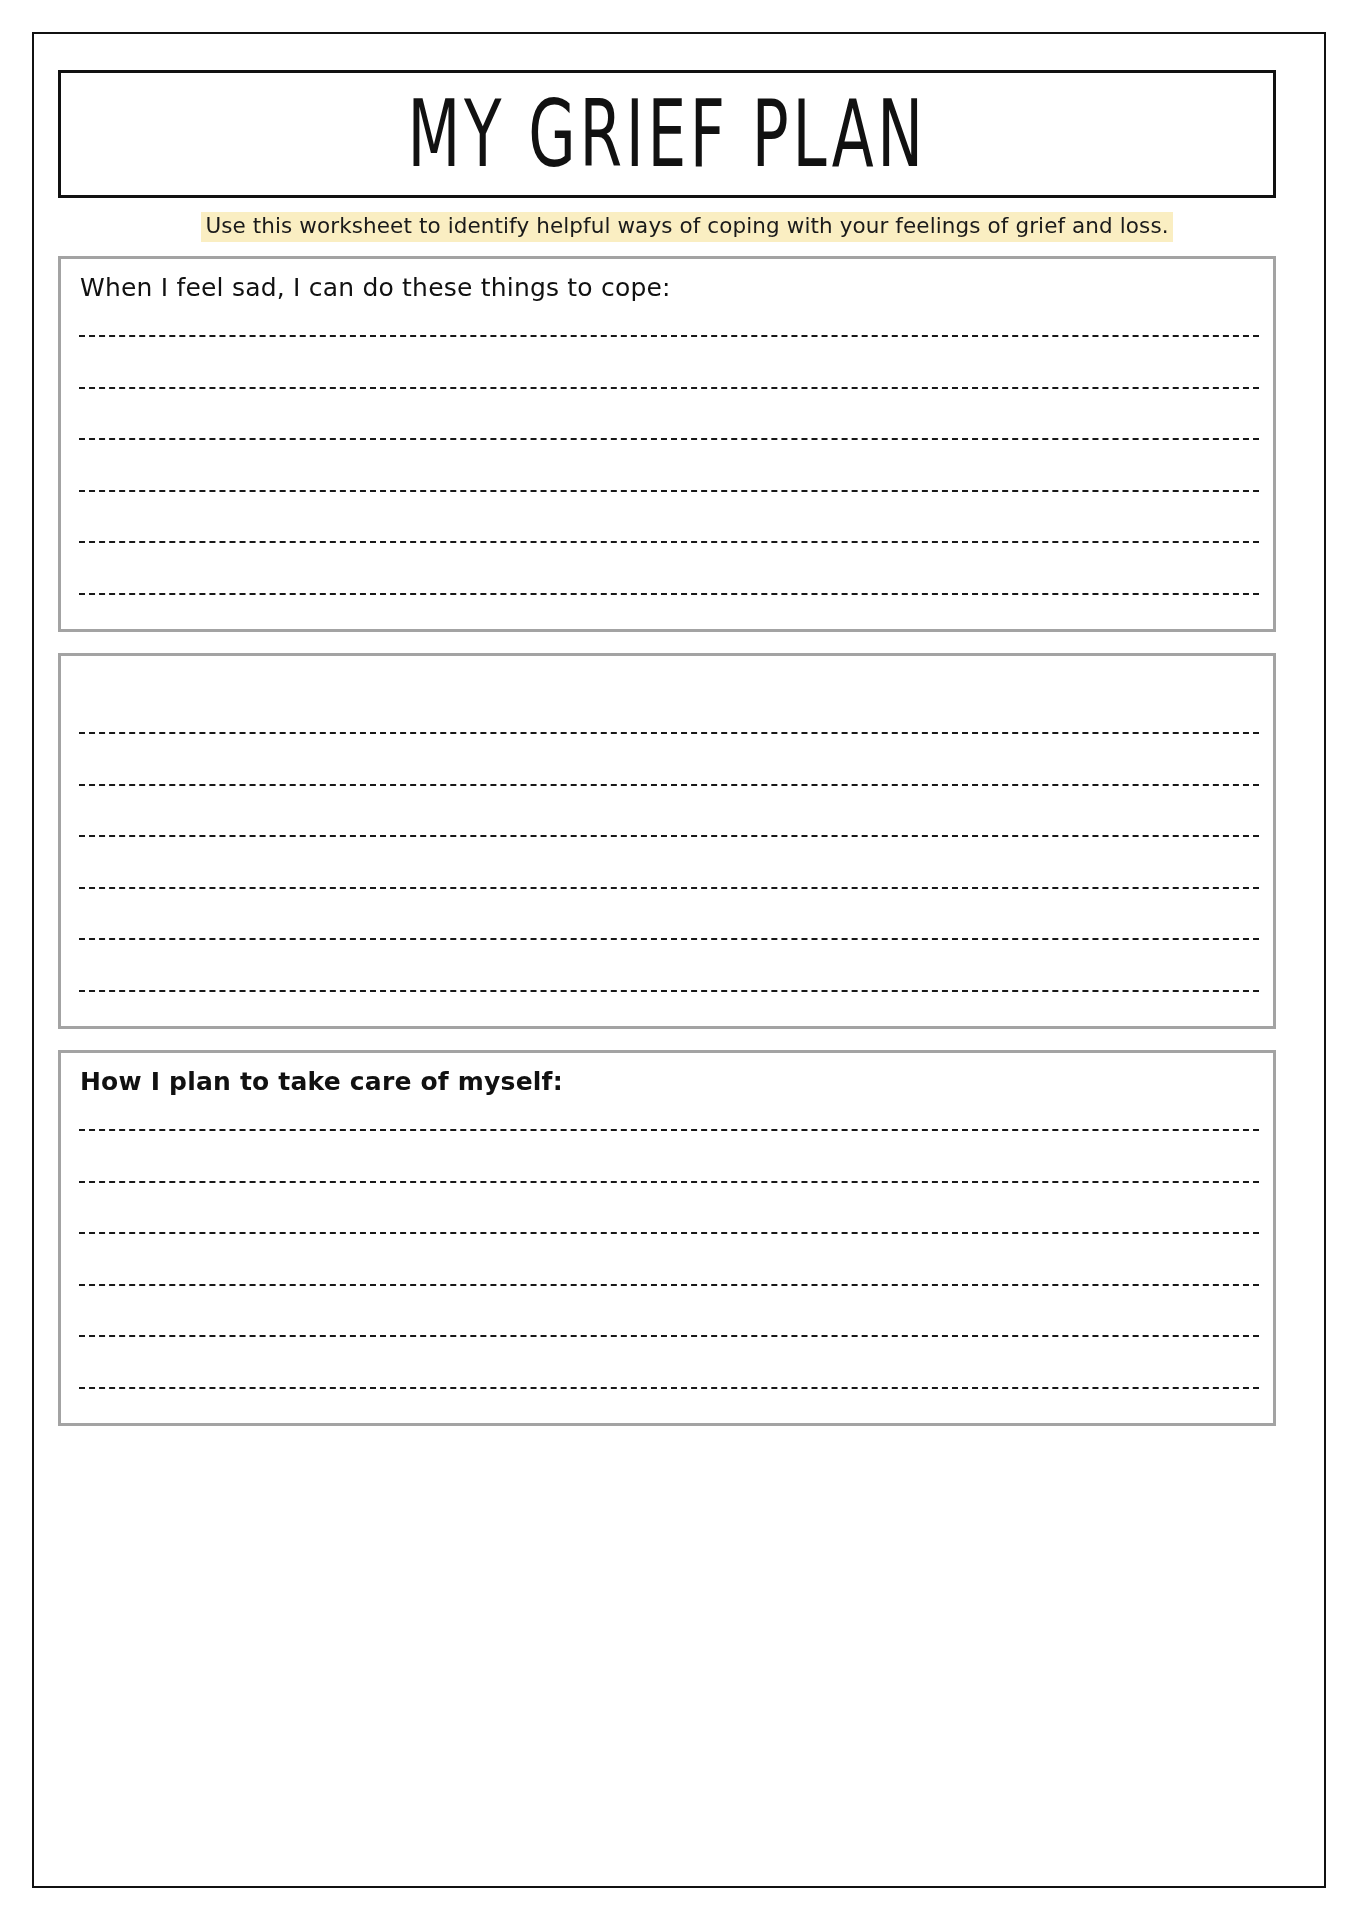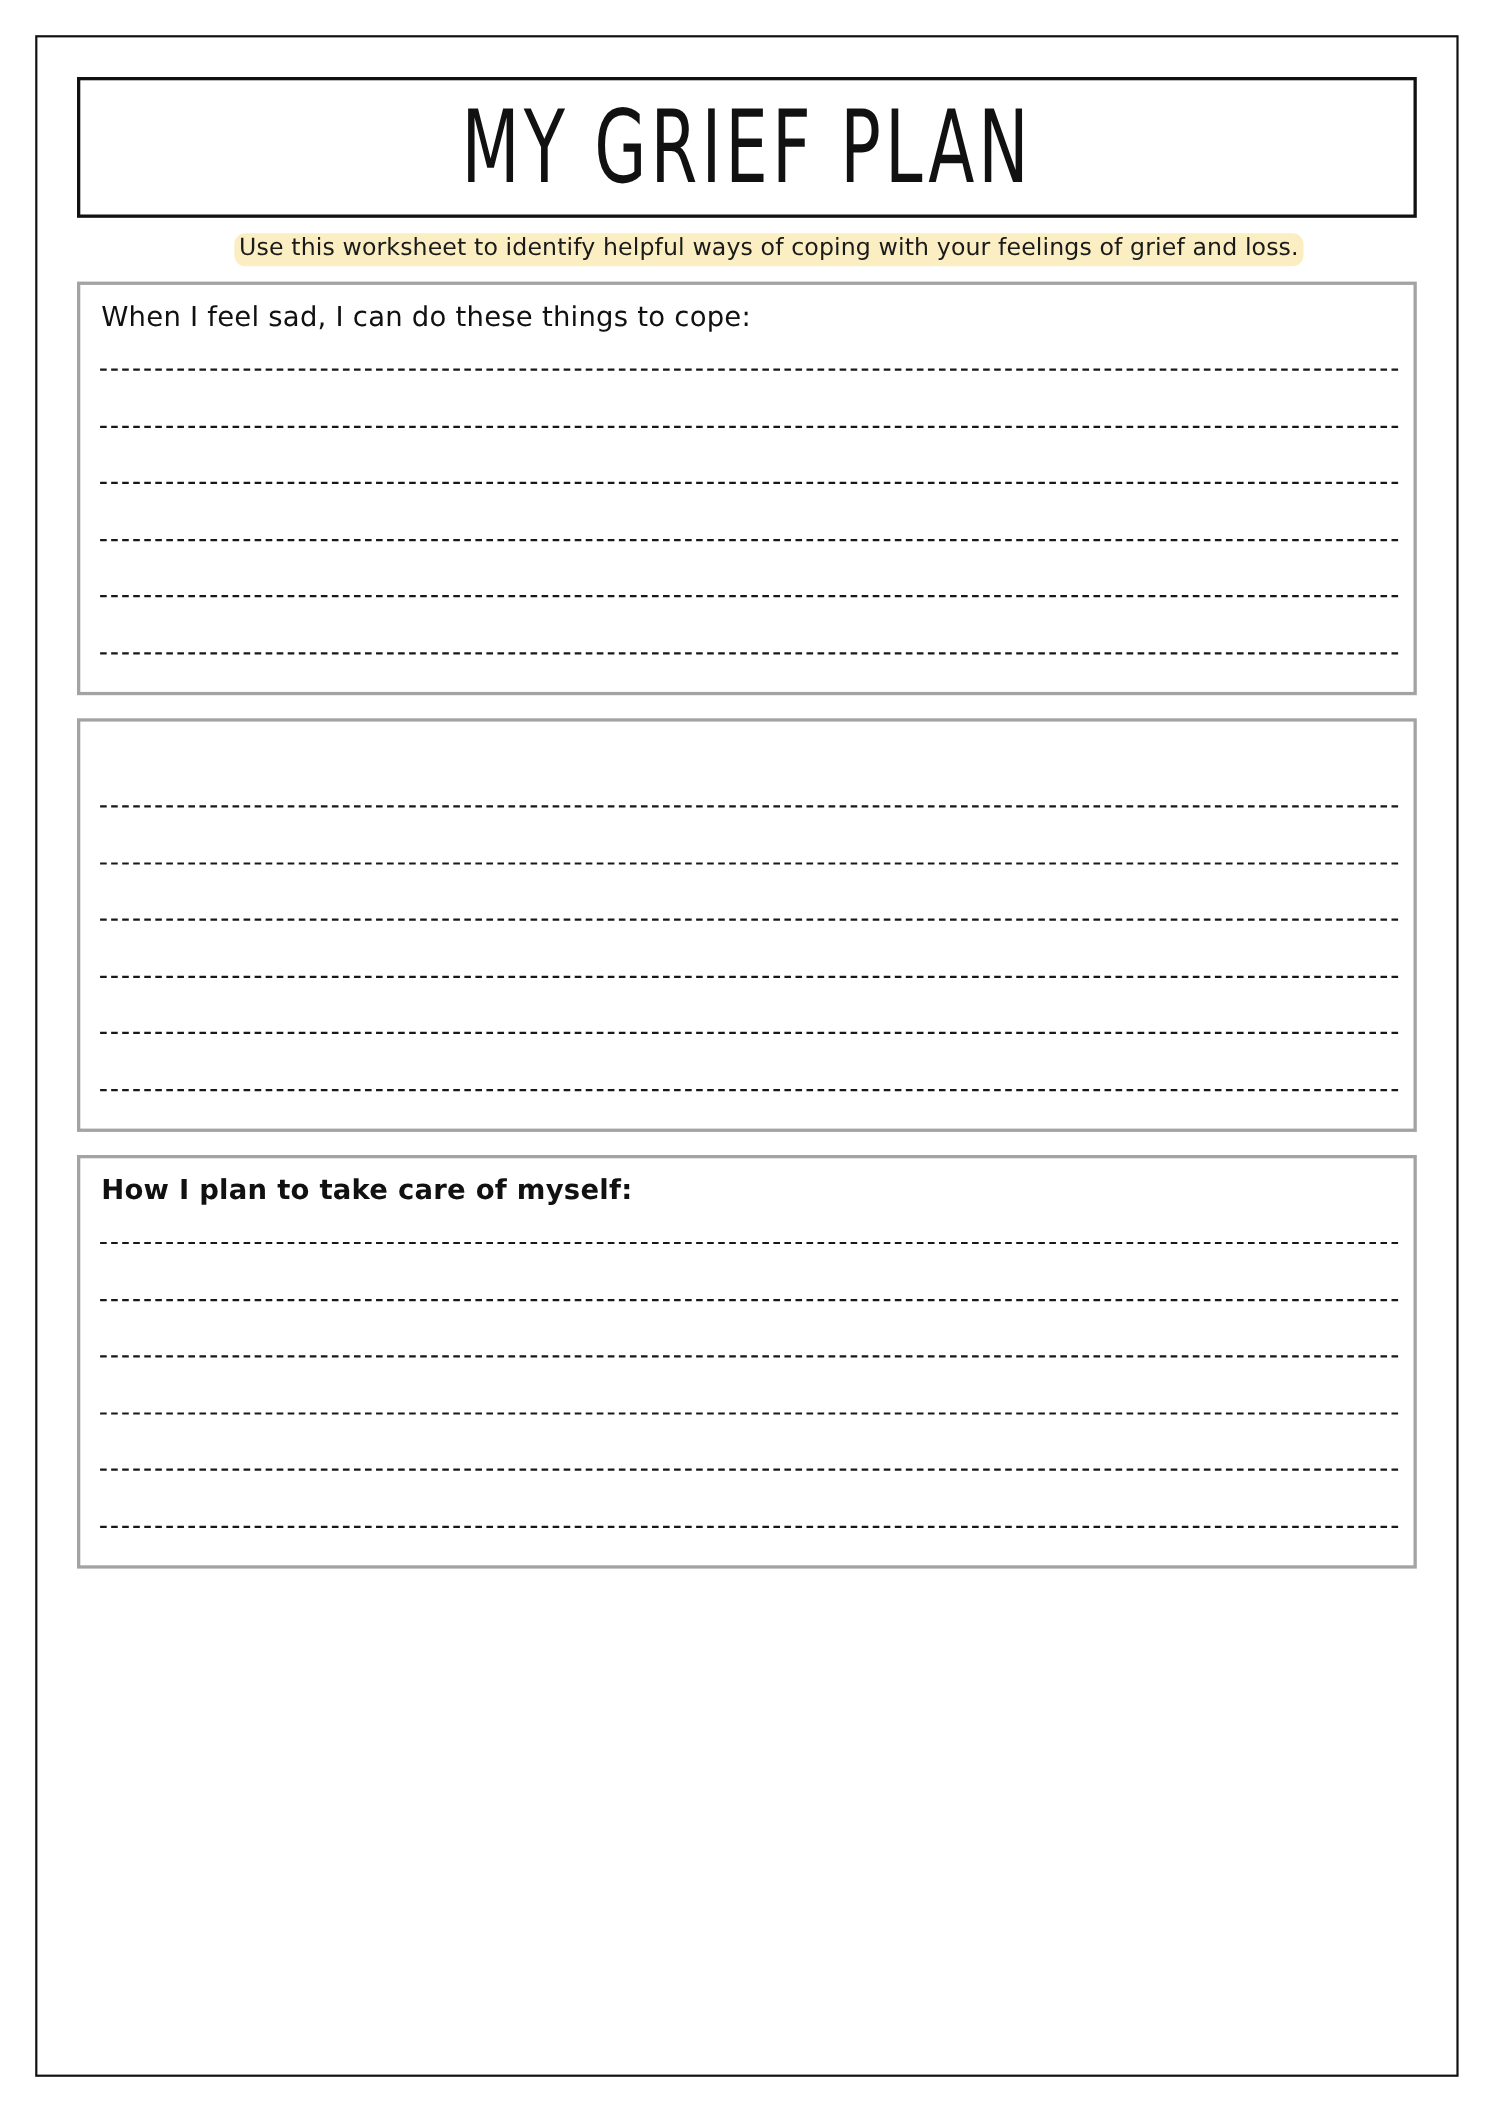--- a/index.html
+++ b/index.html
@@ -28,21 +28,21 @@
     top: 32px;
     width: 1294px;
     height: 1856px;
     border: 2px solid #111111;
     box-sizing: border-box;
   }
 
   
   .content {
     position: absolute;
-    left: 70px;
+    left: 58px;
     top: 70px;
     width: 1130px;
   }
 
   
   .title-box {
     position: relative;
     width: 1218px;
     height: 128px;
     border: 3px solid #111111;
@@ -76,21 +76,20 @@
   }
   .subtitle-text {
     font-family: "DejaVu Sans", sans-serif;
     font-size: 21.5px;
     color: #1a1a1a;
     background: #faeec2;
     padding: 2px 4px 3px 4px;
     line-height: 1.15;
     white-space: nowrap;
     letter-spacing: 0.1px;
-    border-radius: 10px;
   }
 
   
   .sections {
     width: 1218px;
   }
   .section-box {
     position: relative;
     width: 1218px;
     height: 376px;

